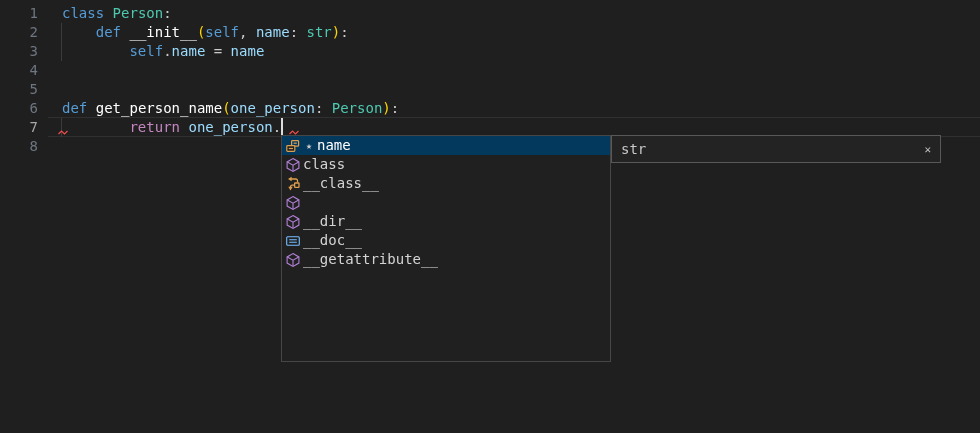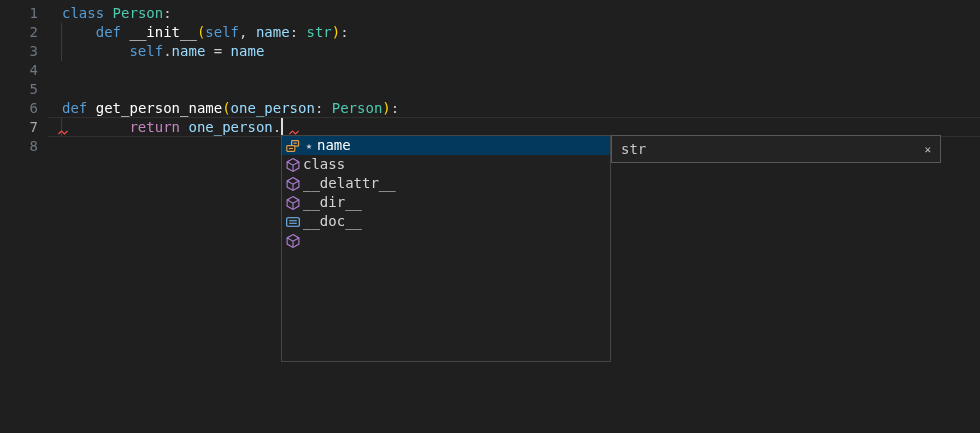--- a/index.html
+++ b/index.html
@@ -99,27 +99,40 @@
     <path d="M8 1.6 13.9 4.9 V11.1 L8 14.4 2.1 11.1 V4.9 Z"></path>
     <path d="M2.3 5.1 8 8.2 13.7 5.1 M8 8.2 V14.2"></path>
             </g>
           </svg>
         </span>
         <span class="sg-label">class</span>
       </div>
       <div class="sg-row">
         <span class="sg-icon">
           <svg viewBox="0 0 16 16">
+            <g fill="none" stroke="#dd9e4f" stroke-width="1.3">
+    <path d="M12.5 6.5V4.6c0-1-.7-1.6-1.6-1.6H5.8"></path>
+    <polygon points="6.6,0.8 3,3 6.6,5.2" fill="#dd9e4f" stroke="none"></polygon>
+    <rect x="9.6" y="7" width="4.4" height="4.4" rx="0.6"></rect>
+    <path d="M9.6 9.2H7.1c-1 0-1.6.7-1.6 1.6v0.8"></path>
+    <polygon points="3.3,10.8 5.5,14.6 7.7,10.8" fill="#dd9e4f" stroke="none"></polygon>
+            </g>
+          </svg>
+        </span>
+        <span class="sg-label">__class__</span>
+      </div>
+      <div class="sg-row">
+        <span class="sg-icon">
+          <svg viewBox="0 0 16 16">
             <g fill="none" stroke="#b180d7" stroke-width="1.1">
     <path d="M8 1.6 13.9 4.9 V11.1 L8 14.4 2.1 11.1 V4.9 Z"></path>
     <path d="M2.3 5.1 8 8.2 13.7 5.1 M8 8.2 V14.2"></path>
             </g>
           </svg>
         </span>
-        <span class="sg-label">__delattr__</span>
       </div>
       <div class="sg-row">
         <span class="sg-icon">
           <svg viewBox="0 0 16 16">
             <g fill="none" stroke="#b180d7" stroke-width="1.1">
     <path d="M8 1.6 13.9 4.9 V11.1 L8 14.4 2.1 11.1 V4.9 Z"></path>
     <path d="M2.3 5.1 8 8.2 13.7 5.1 M8 8.2 V14.2"></path>
             </g>
           </svg>
         </span>
@@ -138,20 +151,21 @@
       </div>
       <div class="sg-row">
         <span class="sg-icon">
           <svg viewBox="0 0 16 16">
             <g fill="none" stroke="#b180d7" stroke-width="1.1">
     <path d="M8 1.6 13.9 4.9 V11.1 L8 14.4 2.1 11.1 V4.9 Z"></path>
     <path d="M2.3 5.1 8 8.2 13.7 5.1 M8 8.2 V14.2"></path>
             </g>
           </svg>
         </span>
+        <span class="sg-label">__getattribute__</span>
       </div>
     </div>
 
   <div class="docs-box">
     <span class="docs-text">str</span>
     <span class="docs-close">✕</span>
   </div>
 
 </div>
 

